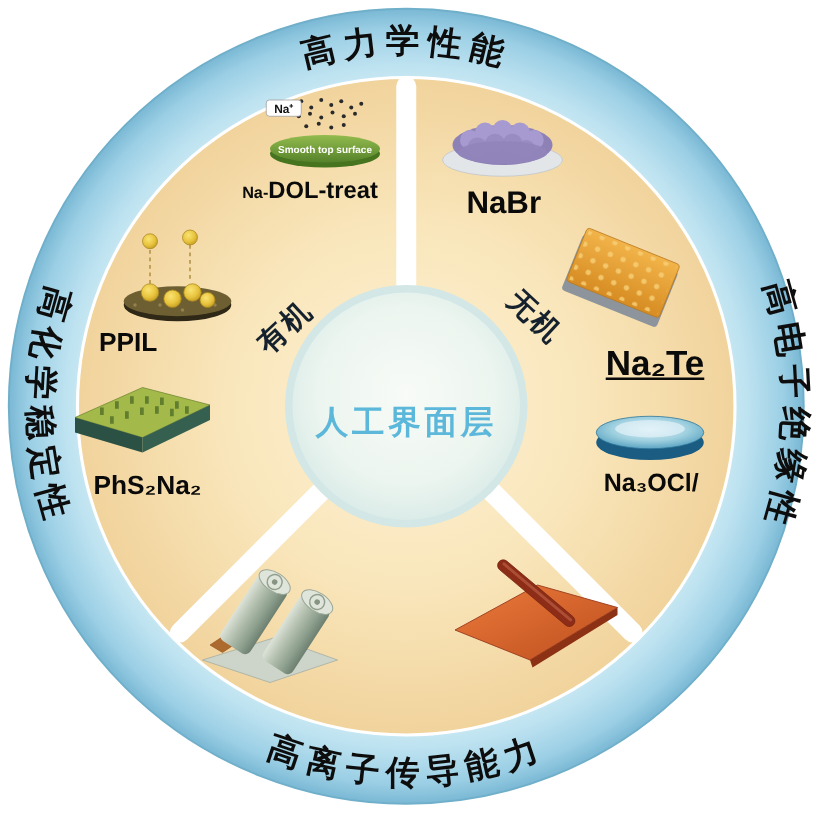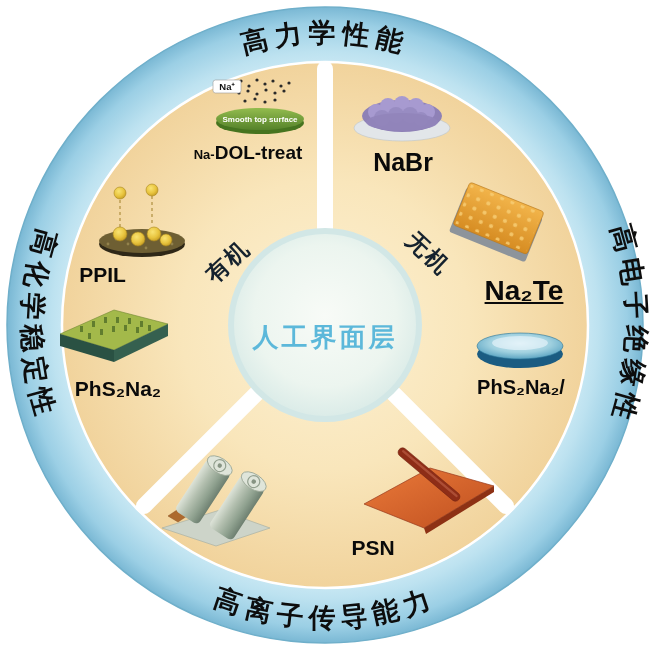--- a/index.html
+++ b/index.html
@@ -235,16 +235,15 @@
   <div class="center-label">人工界面层</div>
 
   <div class="cap" style="left:60px;top:263px;width:85px;font-size:21px;">PPIL</div>
   <div class="cap" style="left:158px;top:142px;width:180px;font-size:19px;">
     <span class="cap-small">Na-</span><span>DOL-treat</span>
   </div>
   <div class="cap" style="left:348px;top:148px;width:110px;font-size:25px;">NaBr</div>
   <div class="cap" style="left:58px;top:377px;width:120px;font-size:21px;">PhS₂Na₂</div>
   <div class="cap" style="left:470px;top:274px;width:108px;font-size:28px;text-decoration:underline;">Na₂Te</div>
   <div class="cap" style="left:462px;top:376px;width:118px;font-size:20px;">
-    <div>PhS₂Na₂/</div>
+    <div>Na₃OCl/</div>
   </div>
-  <div class="cap" style="left:328px;top:536px;width:90px;font-size:21px;">PSN</div>
 </div>
 
 </body></html>

